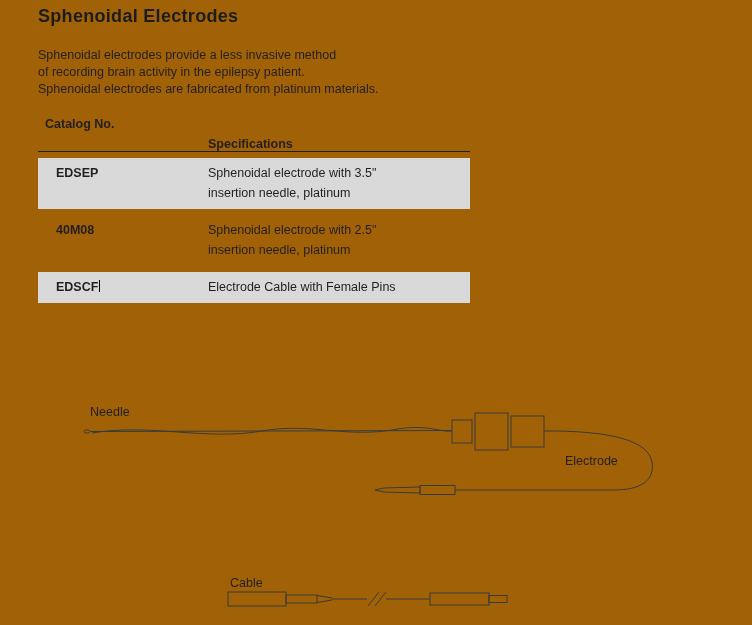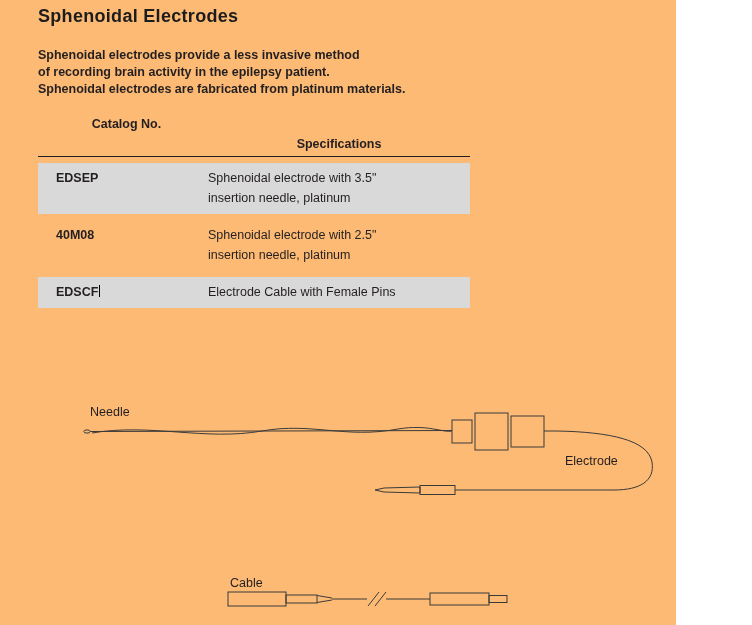--- a/index.html
+++ b/index.html
@@ -2,57 +2,54 @@
 <html><head>
 <meta charset="utf-8">
 <style>
   html, body {
     margin: 0;
     padding: 0;
     background: #ffffff;
   }
   .page {
     position: relative;
-    width: 676px;
+    width: 752px;
     height: 625px;
-    background: #fdba74;
+    background: #a16207;
     font-family: "Liberation Sans", sans-serif;
     color: #231f20;
     overflow: hidden;
   }
   .title {
     position: absolute;
     left: 38px;
     top: 6px;
     font-size: 18px;
     font-weight: bold;
     letter-spacing: 0.3px;
     color: #1c1c1c;
   }
   .intro {
     position: absolute;
     left: 38px;
     top: 47px;
     font-size: 12.5px;
     line-height: 17px;
-    font-weight: bold;
   }
   .catalog-table {
     position: absolute;
     left: 38px;
     top: 117px;
     width: 432px;
     font-size: 12.5px;
   }
   .thead {
     display: flex;
     font-weight: bold;
-    padding-bottom: 5px;
     border-bottom: 1.5px solid #231f20;
-    text-align: center;
   }
   .col-catalog {
     width: 170px;
     padding-left: 7px;
     box-sizing: border-box;
   }
   .col-spec { flex: 1; margin-top: 20px; }
   .trow {
     display: flex;
     margin-top: 6px;

